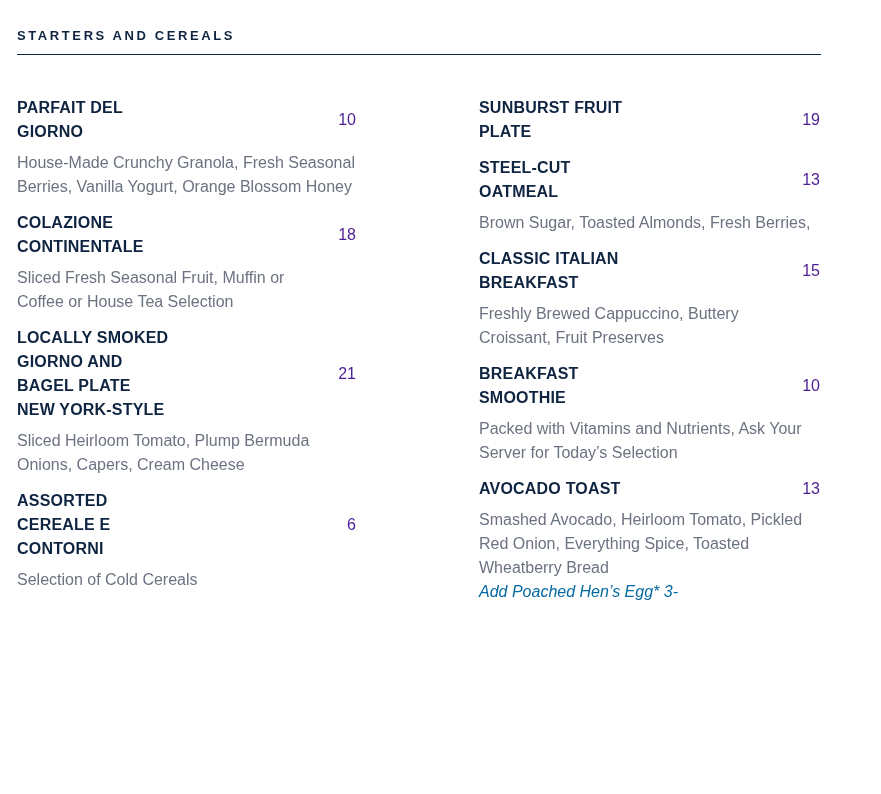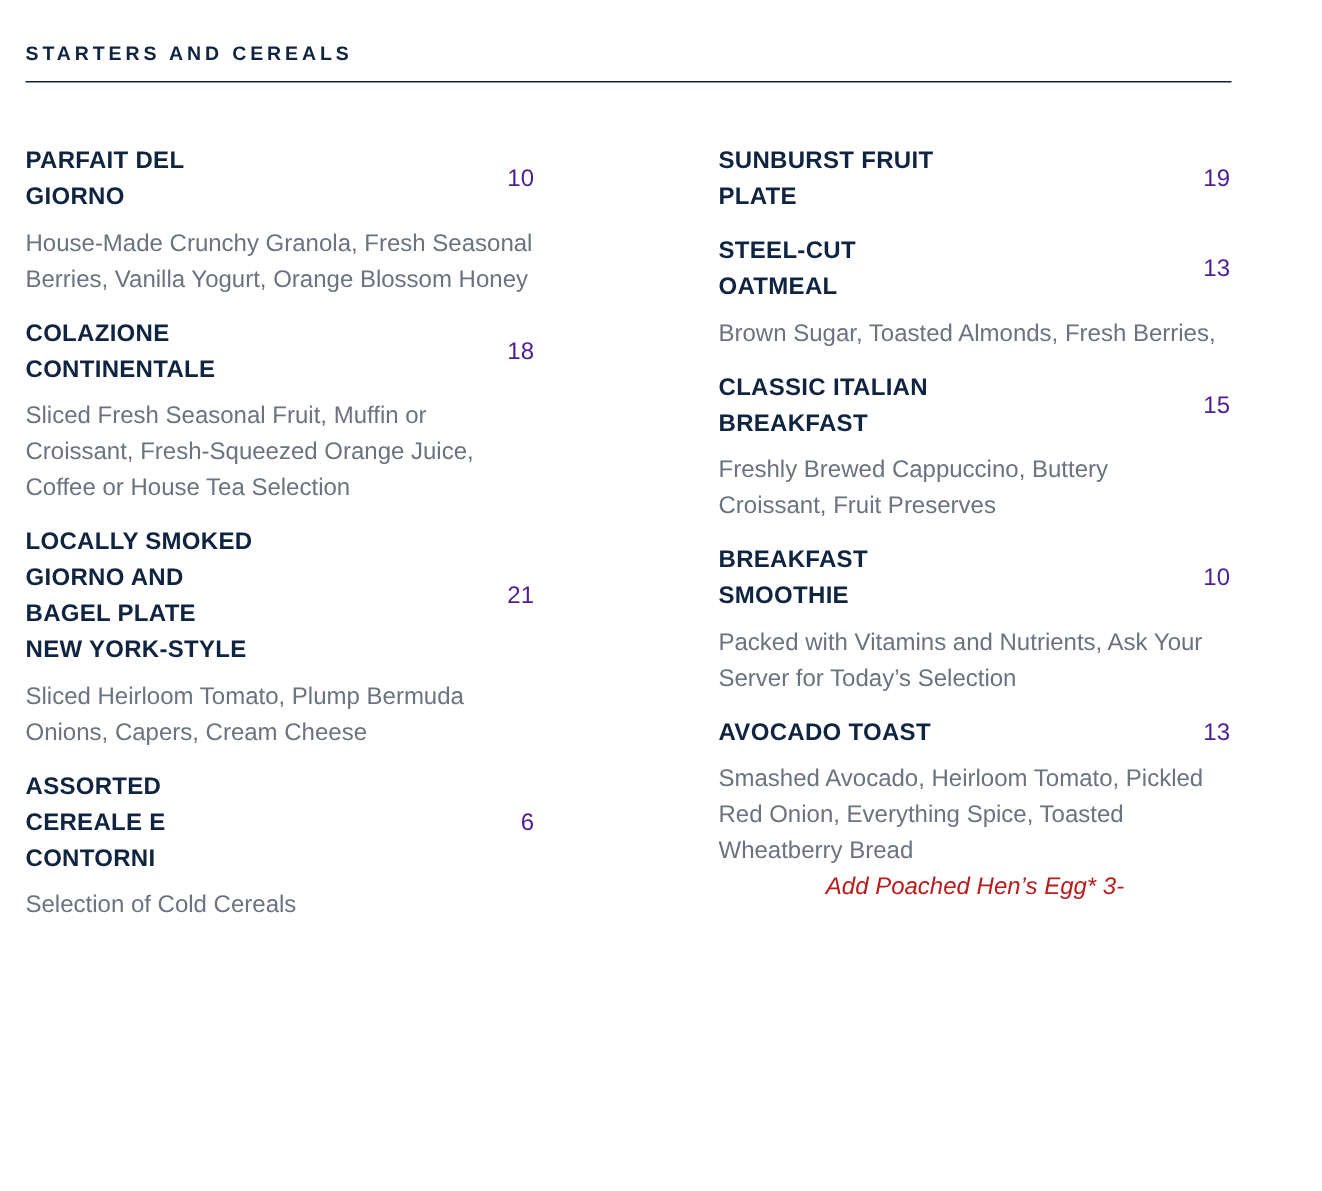--- a/index.html
+++ b/index.html
@@ -16,21 +16,21 @@
   .item { margin-bottom: 12px; }
   .item-head { display: flex; align-items: center; justify-content: space-between; }
   .name {
     font-size: 16px; font-weight: 700; color: #0f2440; line-height: 24px;
     letter-spacing: 0.2px;
   }
   .price { font-size: 16px; color: #4c1d95; line-height: 24px; padding-right: 1px; }
   .desc {
     margin-top: 7px; font-size: 16px; color: #6b7280; line-height: 24px;
   }
-  .addon { font-size: 16px; font-style: italic; color: #b91c1c; line-height: 24px; text-align: center; }
+  .addon { font-size: 16px; font-style: italic; color: #0369a1; line-height: 24px; }
 </style>
 </head>
 <body>
 
 <h2 class="section-title">STARTERS AND CEREALS</h2>
 <div class="rule"></div>
 
 <div class="col left" id="col-left">
     <div class="item">
       <div class="item-head">
@@ -48,21 +48,20 @@
     <div class="item">
       <div class="item-head">
         <div class="name">
           <div>COLAZIONE</div>
           <div>CONTINENTALE</div>
         </div>
         <div class="price">18</div>
       </div>
       <div class="desc">
         <div>Sliced Fresh Seasonal Fruit, Muffin or</div>
-        <div>Croissant, Fresh-Squeezed Orange Juice,</div>
         <div>Coffee or House Tea Selection</div>
       </div>
     </div>
     <div class="item">
       <div class="item-head">
         <div class="name">
           <div>LOCALLY SMOKED</div>
           <div>GIORNO AND</div>
           <div>BAGEL PLATE</div>
           <div>NEW YORK-STYLE</div>

